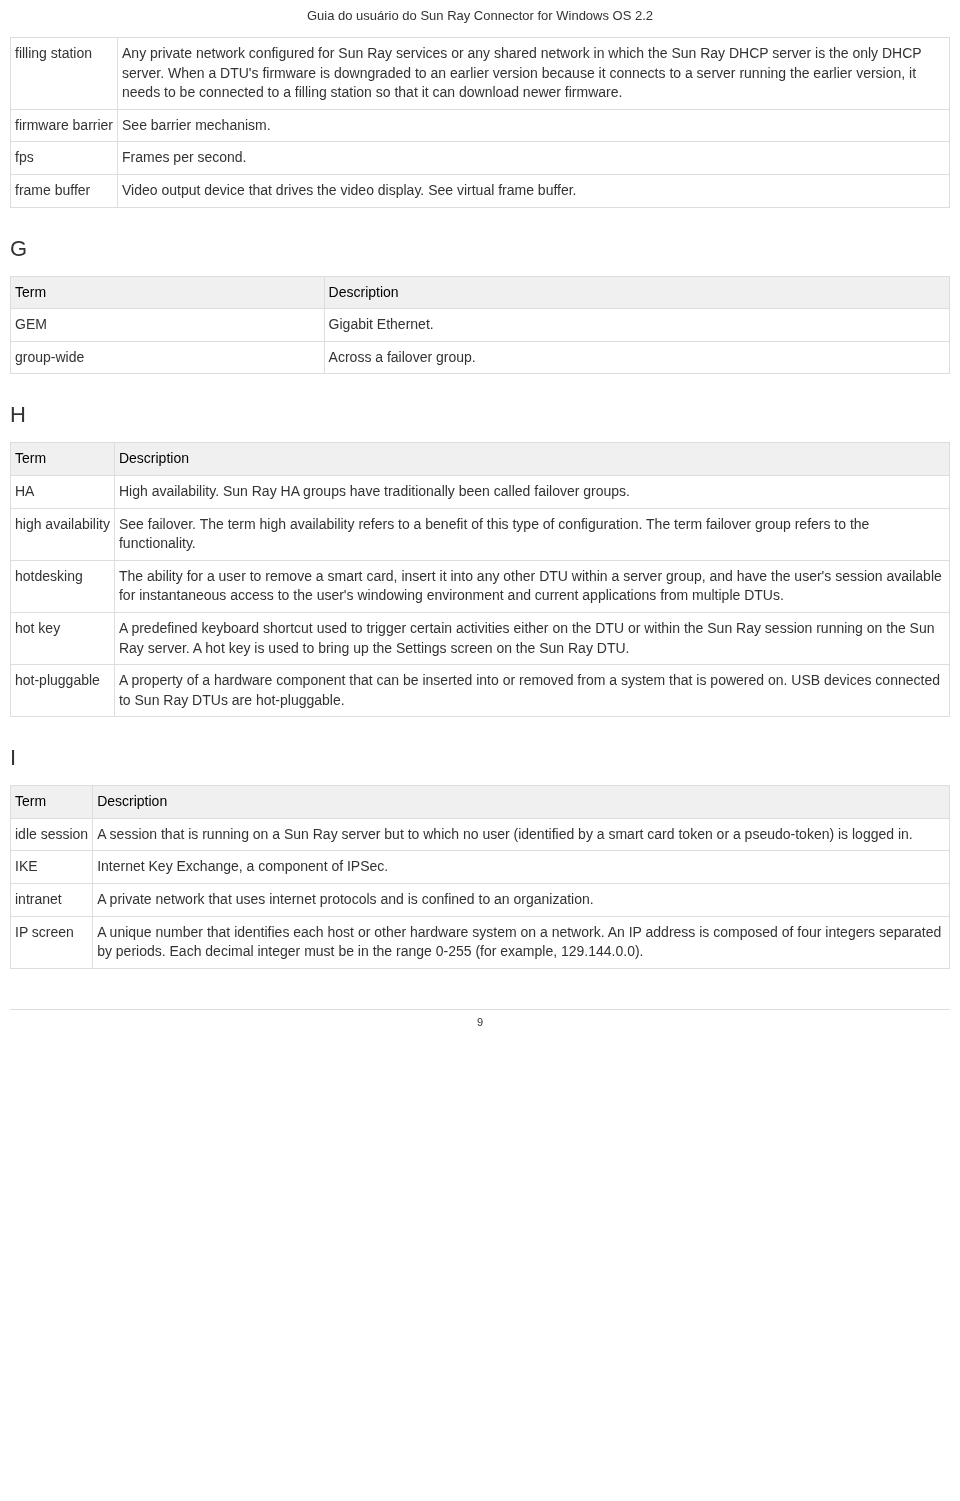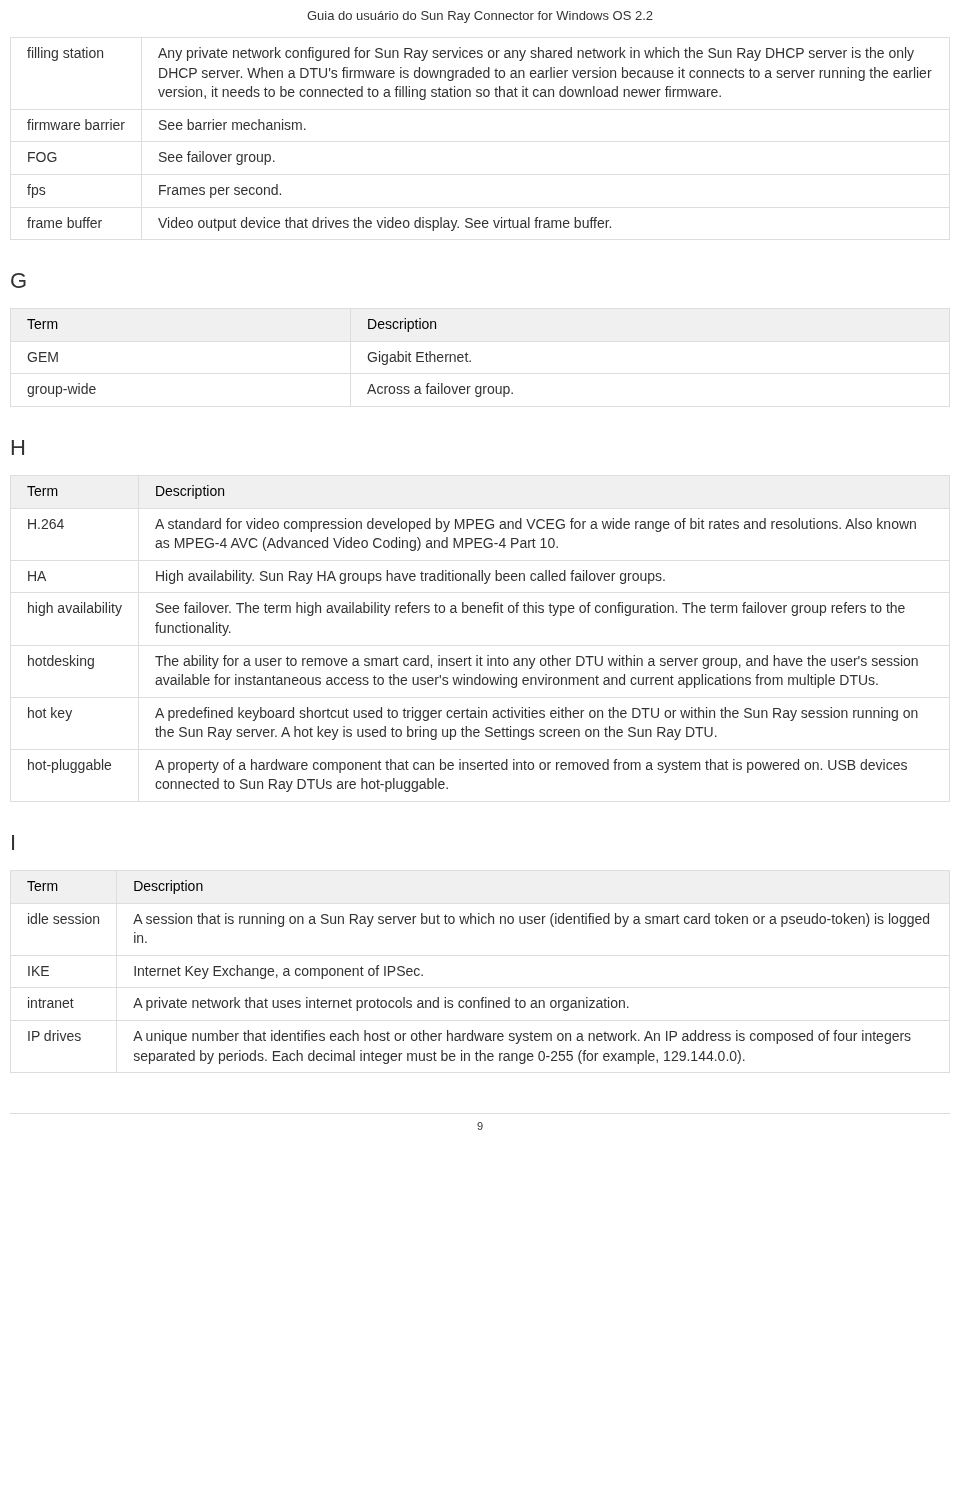--- a/index.html
+++ b/index.html
@@ -16,21 +16,21 @@
     color: #333;
     padding: 8px 0 14px 0;
   }
   table.glossary {
     border-collapse: collapse;
     width: 100%;
     margin-bottom: 28px;
   }
   table.glossary th, table.glossary td {
     border: 1px solid #ddd;
-    padding: 6px 16px;
+    padding: 6px 4px;
     text-align: left;
     vertical-align: top;
     line-height: 1.4;
   }
   table.glossary th {
     background: #f0f0f0;
     color: #000000;
     font-weight: normal;
   }
   table.glossary td.term {
@@ -61,24 +61,20 @@
   <tbody>
       <tr>
     <td class="term">filling station</td>
     <td>Any private network configured for Sun Ray services or any shared network in which the Sun Ray DHCP server is the only DHCP server. When a DTU's firmware is downgraded to an earlier version because it connects to a server running the earlier version, it needs to be connected to a filling station so that it can download newer firmware.</td>
   </tr>
   <tr>
     <td class="term">firmware barrier</td>
     <td>See barrier mechanism.</td>
   </tr>
   <tr>
-    <td class="term">FOG</td>
-    <td>See failover group.</td>
-  </tr>
-  <tr>
     <td class="term">fps</td>
     <td>Frames per second.</td>
   </tr>
   <tr>
     <td class="term">frame buffer</td>
     <td>Video output device that drives the video display. See virtual frame buffer.</td>
   </tr>
 </tbody>
   </table>
 
@@ -99,24 +95,20 @@
   </tr>
 </tbody>
   </table>
 
 <h2 class="letter">H</h2>
 <table class="glossary">
   <tbody>
       <tr>
     <th>Term</th>
     <th>Description</th>
-  </tr>
-  <tr>
-    <td class="term">H.264</td>
-    <td>A standard for video compression developed by MPEG and VCEG for a wide range of bit rates and resolutions. Also known as MPEG-4 AVC (Advanced Video Coding) and MPEG-4 Part 10.</td>
   </tr>
   <tr>
     <td class="term">HA</td>
     <td>High availability. Sun Ray HA groups have traditionally been called failover groups.</td>
   </tr>
   <tr>
     <td class="term">high availability</td>
     <td>See failover. The term high availability refers to a benefit of this type of configuration. The term failover group refers to the functionality.</td>
   </tr>
   <tr>
@@ -147,19 +139,19 @@
   </tr>
   <tr>
     <td class="term">IKE</td>
     <td>Internet Key Exchange, a component of IPSec.</td>
   </tr>
   <tr>
     <td class="term">intranet</td>
     <td>A private network that uses internet protocols and is confined to an organization.</td>
   </tr>
   <tr>
-    <td class="term">IP drives</td>
+    <td class="term">IP screen</td>
     <td>A unique number that identifies each host or other hardware system on a network. An IP address is composed of four integers separated by periods. Each decimal integer must be in the range 0-255 (for example, 129.144.0.0).</td>
   </tr>
 </tbody>
   </table>
 
 <div class="page-num">9</div>
 
 </body></html>

